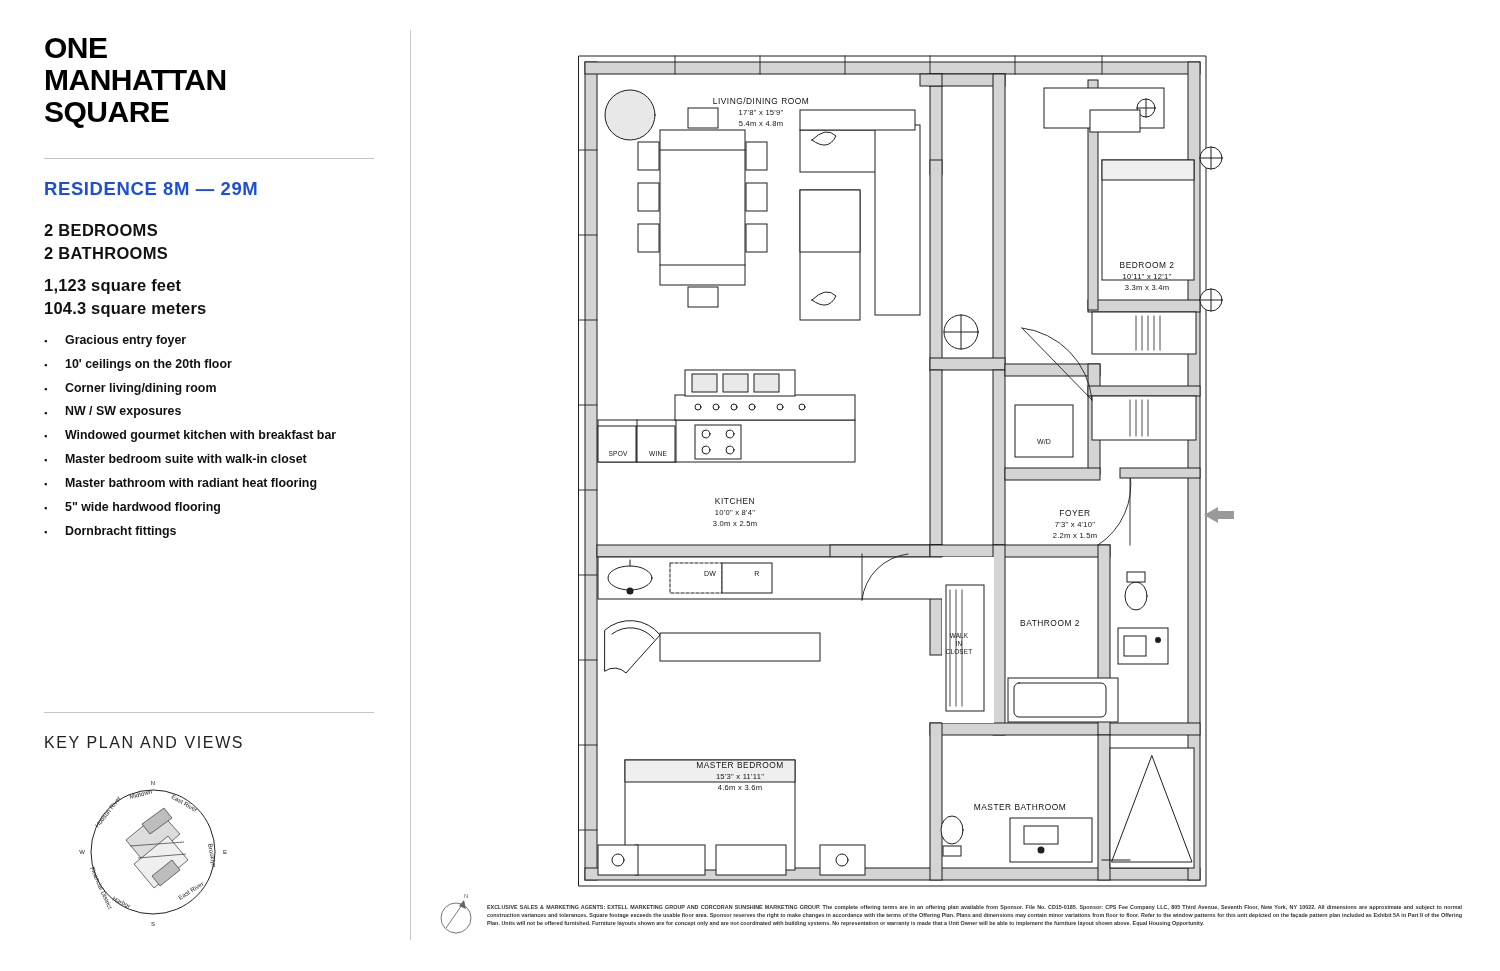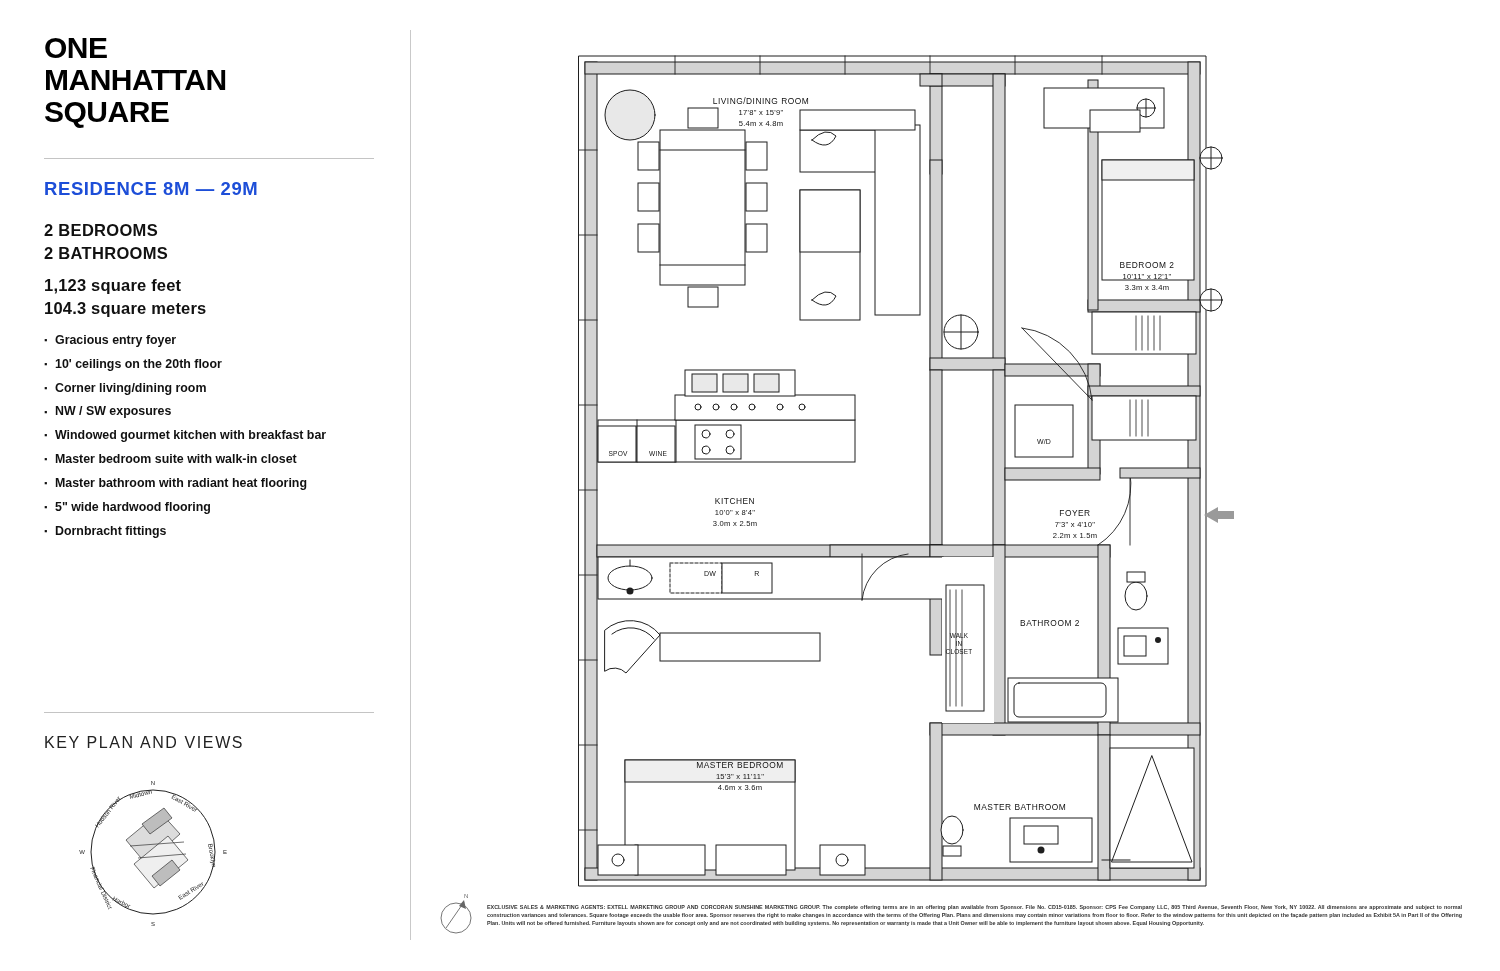--- a/index.html
+++ b/index.html
@@ -39,21 +39,21 @@
   }
   .area{
     position:absolute;left:44px;top:274px;
     font-size:16.5px;font-weight:bold;line-height:1.42;letter-spacing:0.2px;color:#111;
   }
   .features{
     position:absolute;left:44px;top:331px;width:345px;
     font-size:12.4px;line-height:1.55;font-weight:bold;color:#111;
   }
   .feature-row{
-    display:flex;align-items:center;margin-bottom:4.6px;
+    display:flex;align-items:flex-end;margin-bottom:4.6px;gap:10px;
   }
   .bullet{
     width:11px;flex:0 0 11px;color:#111;font-size:9px;line-height:1.9;
   }
   .bullet::before{content:"\25AA";}
   .feature-text{flex:1;}
 
   .hr2{position:absolute;left:44px;top:712px;width:330px;height:1px;background:#c4c4c4;}
   .keyplan-title{
     position:absolute;left:44px;top:734px;

